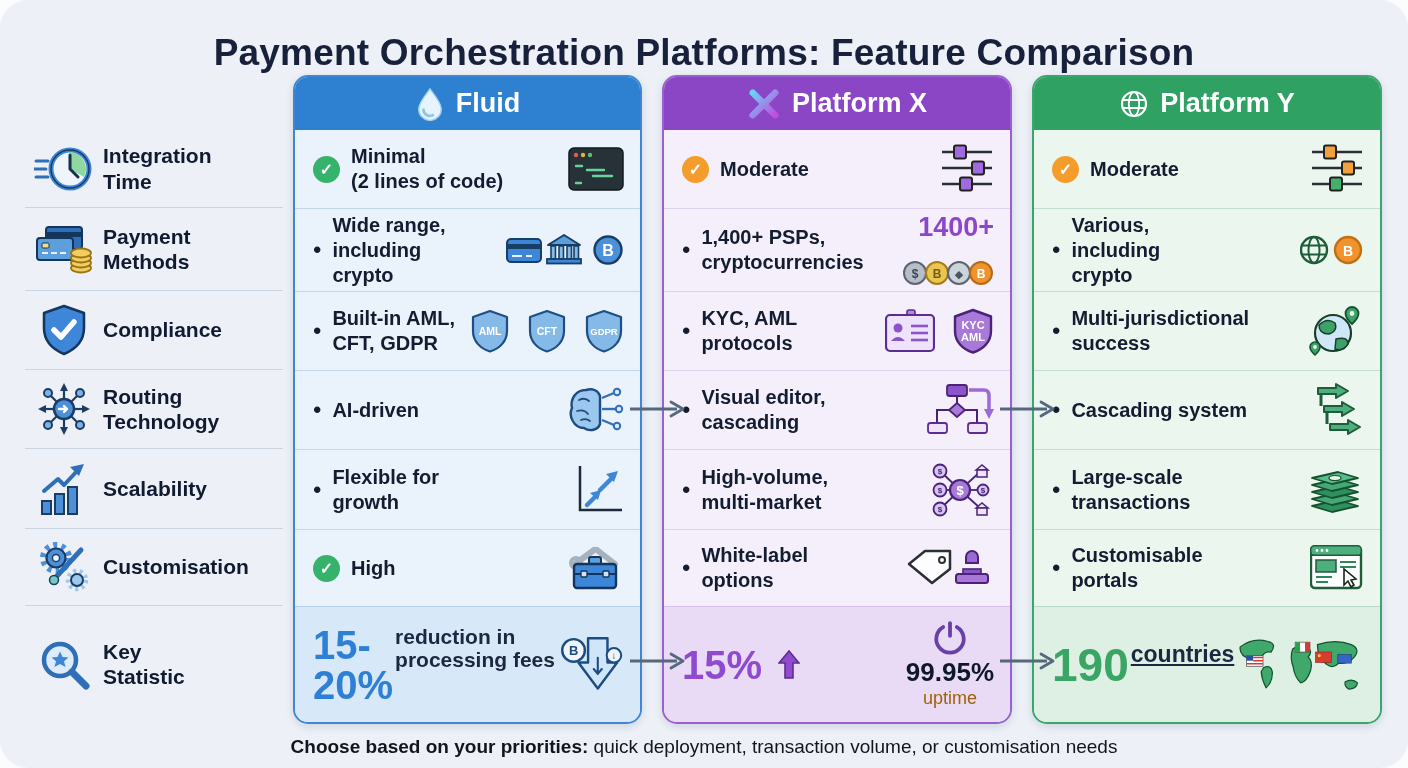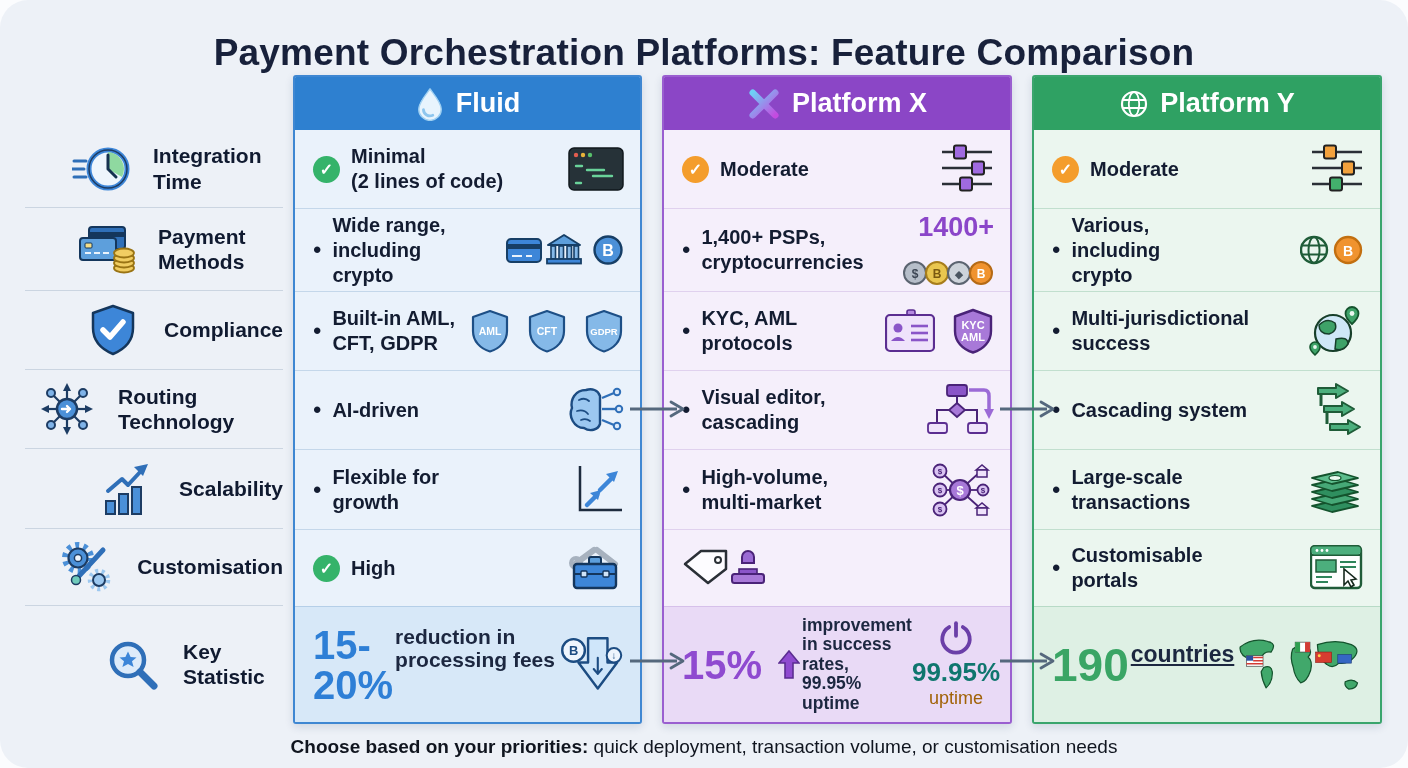--- a/index.html
+++ b/index.html
@@ -3,33 +3,33 @@
 <meta charset="utf-8">
 <style>
   html,body{margin:0;padding:0;background:#fbfcfe;font-family:"Liberation Sans",sans-serif;}
   .page{position:relative;width:1408px;height:768px;overflow:hidden;}
   .panel{position:absolute;inset:0;background:#edf1f7;border-radius:28px;}
   .title{position:absolute;top:14px;left:0;width:100%;text-align:center;
          font-size:37px;font-weight:700;color:#18213b;letter-spacing:.2px;margin-top:18px;}
 
   
   .sidebar{position:absolute;left:25px;top:130px;width:258px;}
-  .side-row{display:flex;align-items:center;gap:20px;padding-left:8px;box-sizing:border-box;
-            border-bottom:1px solid #cbd5e1;justify-content:flex-end;}
+  .side-row{display:flex;align-items:center;gap:8px;padding-left:8px;box-sizing:border-box;
+            border-bottom:1px solid #cbd5e1;}
   .side-row:last-child{border-bottom:none;}
   .icn-box{width:62px;display:flex;justify-content:center;flex-shrink:0;}
   .feat-label{font-size:21px;font-weight:700;color:#101a30;line-height:1.2;}
   .w130{max-width:130px}.w125{max-width:125px}.w165{max-width:165px}.w100{max-width:100px}
 
   
   .r0{height:78px}.r1{height:83px}.r2{height:79px}.r3{height:79px}
   .r4{height:80px}.r5{height:77px}.r6{height:116px}
 
   
-  .card{position:absolute;top:75px;width:350px;border-radius:3px;overflow:hidden;
+  .card{position:absolute;top:75px;width:350px;border-radius:15px;overflow:hidden;
         border:2px solid var(--bd);box-sizing:border-box;background:var(--bg);
         box-shadow:0 3px 8px rgba(30,50,90,.14);}
   .card.fluid{left:293px;width:349px;--hdr:#2e80d0;--bg:#eaf2fb;--statbg:#d7e8f8;--bd:#3f87d2;
               --sep:rgba(46,110,170,.20);--stat:#2e7fd6;}
   .card.px{left:662px;--hdr:#8b46c6;--bg:#f5effb;--statbg:#e9daf6;--bd:#9a5fd0;
            --sep:rgba(140,90,190,.20);--stat:#8f4ad0;}
   .card.py{left:1032px;--hdr:#2fa163;--bg:#ebf6ef;--statbg:#def0e4;--bd:#3aa56d;
            --sep:rgba(47,140,90,.22);--stat:#3aa565;}
   .card-hdr{height:53px;background:var(--hdr);display:flex;align-items:center;justify-content:center;
             gap:11px;color:#fff;font-size:27px;font-weight:700;}
@@ -48,21 +48,21 @@
 
   .stat{background:var(--statbg);}
   .stat-left{display:flex;flex-direction:row;gap:2px;}
   .stat-value{font-size:40px;font-weight:700;color:var(--stat);line-height:1;}
   .stat-value-row{display:flex;align-items:center;gap:16px;}
   .stat-desc{font-size:21px;font-weight:700;color:#1c2740;line-height:1.12;max-width:165px;}
   .stat-desc.small{font-size:17.5px;max-width:195px;}
   .py .stat-value{font-size:46px;}
   .py .stat-desc{font-size:23px;text-decoration:underline;}
   .stat-right{display:flex;flex-direction:column;align-items:center;gap:1px;}
-  .side-value{font-size:26px;font-weight:700;color:#0f766e;line-height:1.05;}
+  .side-value{font-size:26px;font-weight:700;color:#0f172a;line-height:1.05;}
   .side-label{font-size:18px;color:#a16207;}
 
   .flow-arrow{position:absolute;z-index:5;}
   .footer{position:absolute;top:736px;left:0;width:100%;text-align:center;
           font-size:19px;color:#10151f;}
   .footer .lead{font-weight:700;}
   svg{display:block;}
 </style>
 </head>
 <body>
@@ -440,37 +440,40 @@
           <polygon points="46,8 52,3 58,8"></polygon>
             <rect x="47" y="8" width="10" height="7"></rect>
           <polygon points="46,46 52,41 58,46"></polygon>
             <rect x="47" y="46" width="10" height="7"></rect>
         </g>
         <circle cx="30" cy="28" r="10" fill="#a879d8" stroke="#4a2378" stroke-width="2.2"></circle>
         <text x="30" y="32.5" text-anchor="middle" font-size="13" font-weight="bold" fill="#fff">$</text>
       </svg>
     </div>
     <div class="cell r5">
+      <div class="cell-left">
+        <span class="bullet"></span>
+        <span class="cell-text" style="max-width:130px">White-label options</span>
+      </div>
       <svg width="88" height="42" viewBox="0 0 88 42">
         <path d="M3 17 L19 4 H44 V22 L26 36 Z" fill="#fdfcff" stroke="#2a2f36" stroke-width="2.5" stroke-linejoin="round"></path>
         <circle cx="36" cy="13" r="3" fill="#fff" stroke="#2a2f36" stroke-width="2"></circle>
         <path d="M66 4 a6 6 0 0 1 6 6 v6 h-12 v-6 a6 6 0 0 1 6 -6 Z" fill="#9a6ad4" stroke="#4a2378" stroke-width="2"></path>
         <rect x="57" y="22" width="18" height="5" fill="#8a55c8" stroke="#4a2378" stroke-width="1.6"></rect>
         <rect x="50" y="27" width="32" height="9" rx="2.5" fill="#a879d8" stroke="#4a2378" stroke-width="2"></rect>
       </svg>
     </div>
     <div class="cell stat r6">
       <div class="stat-left">
         <div class="stat-value-row">
           <span class="stat-value">15%</span>
           <svg width="22" height="30" viewBox="0 0 22 30">
             <path d="M11 1 L21 13 H15 V28 H7 V13 H1 Z" fill="#8f4ad0" stroke="#5b2d91" stroke-width="1.6"></path>
           </svg>
         </div>
-        <div class="stat-desc small">improvement in success rates, 99.95% uptime</div>
       </div>
       <div class="stat-right">
         <svg width="38" height="38" viewBox="0 0 36 36">
           <path d="M11.5 6.7 A13 13 0 1 0 24.5 6.7" stroke="#6b3fa8" stroke-width="3.6" fill="none" stroke-linecap="round"></path>
           <line x1="18" y1="3" x2="18" y2="15" stroke="#6b3fa8" stroke-width="3.6" stroke-linecap="round"></line>
         </svg>
         <div class="side-value">99.95%</div>
         <div class="side-label">uptime</div>
       </div>
     </div>

